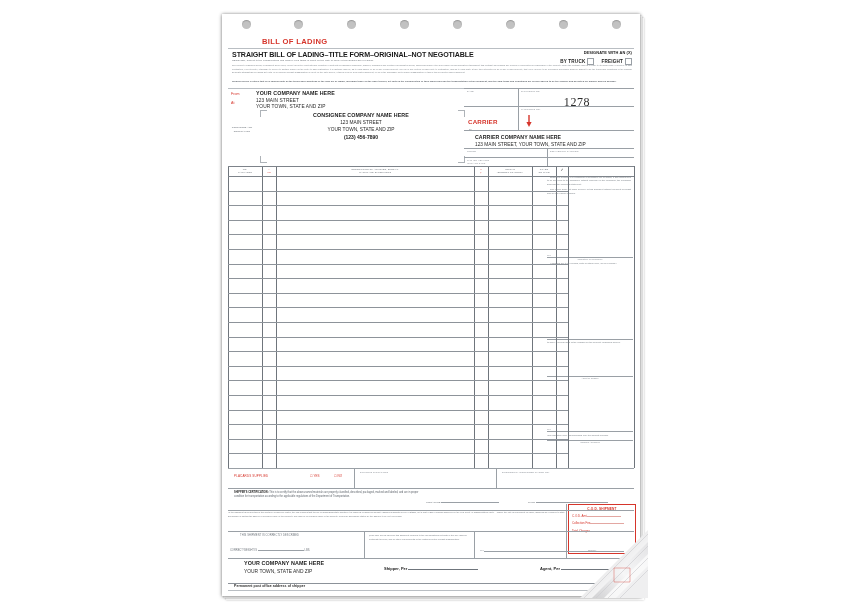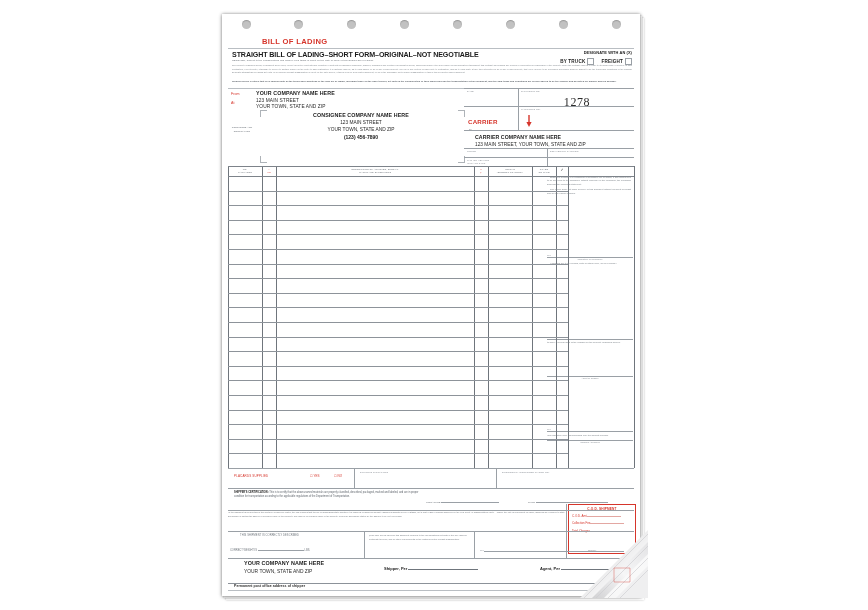--- a/index.html
+++ b/index.html
@@ -163,21 +163,21 @@
         <div class="hole" style="left: 178.071px; background: rgb(194, 194, 194);"></div>
         <div class="hole" style="left: 230.929px; background: rgb(194, 194, 194);"></div>
         <div class="hole" style="left: 283.786px; background: rgb(194, 194, 194);"></div>
         <div class="hole" style="left: 336.643px; background: rgb(194, 194, 194);"></div>
         <div class="hole" style="left: 389.5px; background: rgb(194, 194, 194);"></div>
       </div>
 
     <div id="bol-title">BILL OF LADING</div>
     <div id="titlerule"></div>
 
-    <div id="straight">STRAIGHT BILL OF LADING–SHORT FORM–ORIGINAL–NOT NEGOTIABLE</div>
+    <div id="straight">STRAIGHT BILL OF LADING–TITLE FORM–ORIGINAL–NOT NEGOTIABLE</div>
     <div id="received-sub">RECEIVED, subject to the classifications and lawfully filed tariffs in effect on the date of issue of this Original Bill of Lading.</div>
 
     <div id="designate">
       <div class="dl">DESIGNATE WITH AN (X)</div>
       <div class="row">
         <span class="opt">
           <span>BY TRUCK</span><span class="cbx"></span>
         </span>
         <span class="opt">
           <span>FREIGHT</span><span class="cbx"></span>

